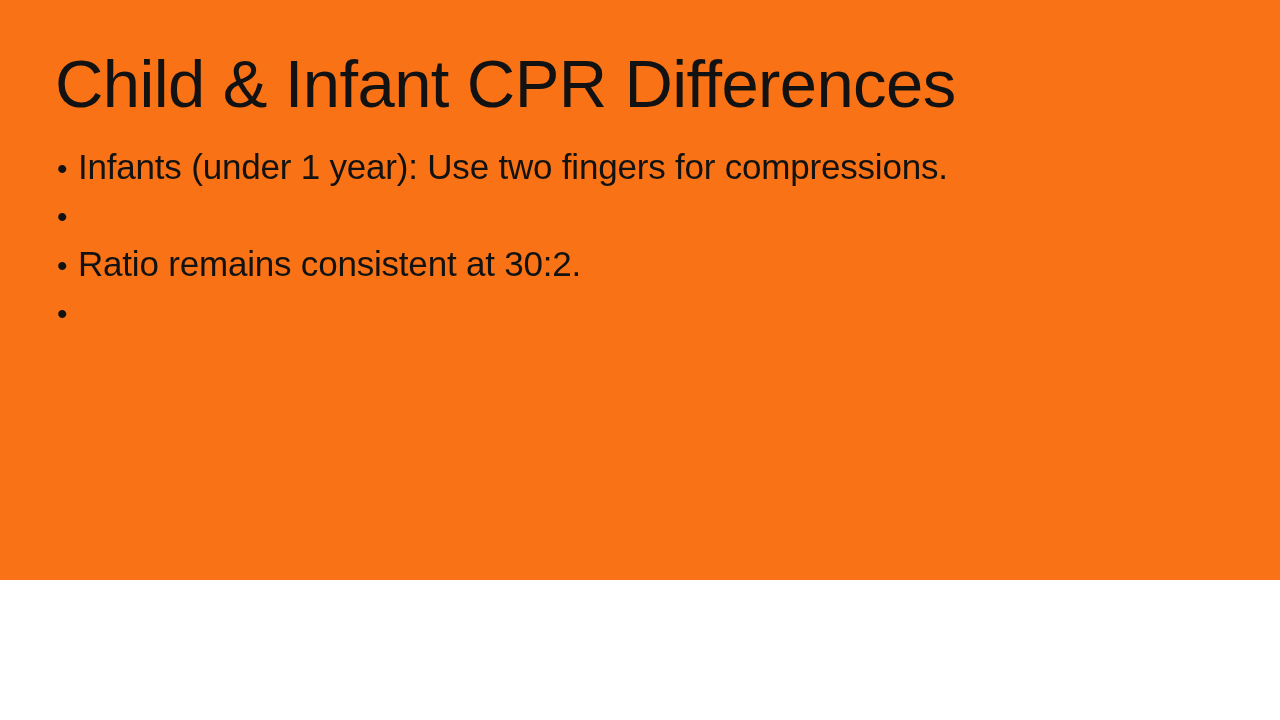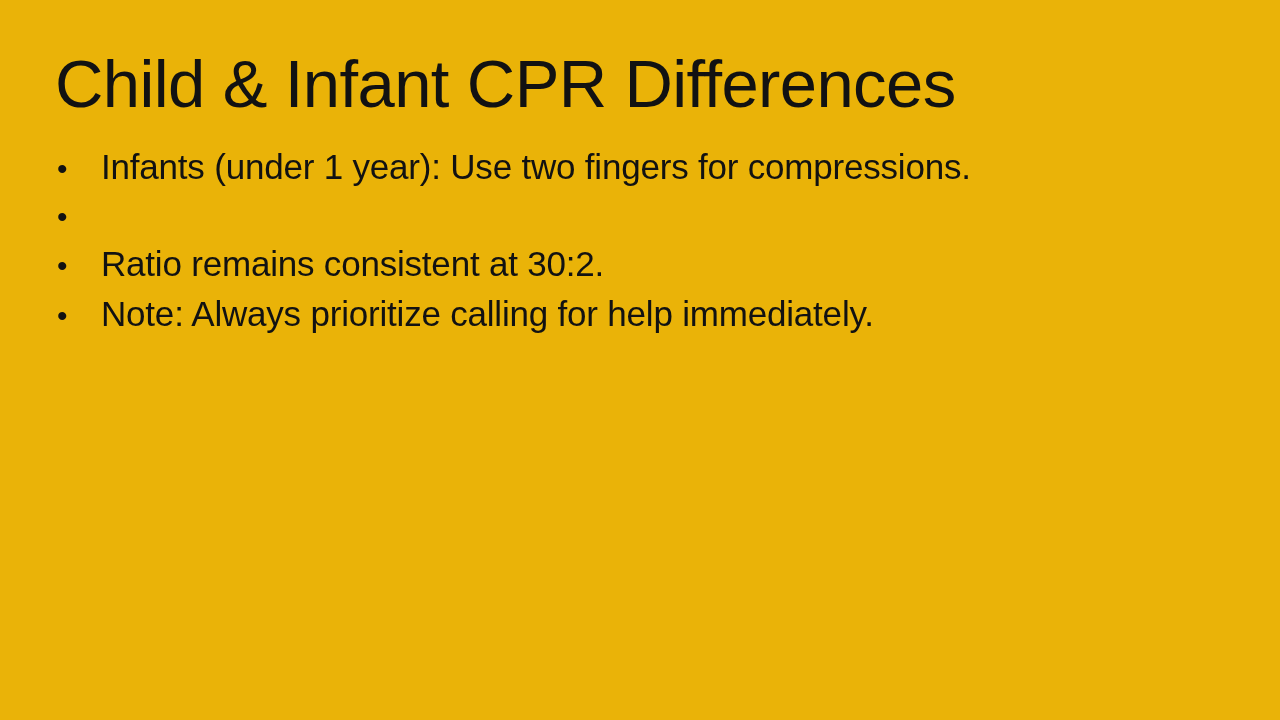--- a/index.html
+++ b/index.html
@@ -12,22 +12,22 @@
     height: 720px;
     background: #ffffff;
     font-family: "Liberation Sans", sans-serif;
     -webkit-font-smoothing: antialiased;
     overflow: hidden;
   }
 
   .slide {
     position: relative;
     width: 1280px;
-    height: 720px;
-    background: #eab308;
+    height: 580px;
+    background: #f97316;
     box-sizing: border-box;
     padding-left: 24px;
   }
 
   .slide-title {
     position: absolute;
     left: 55px;
     top: 48px;
     width: 1120px;
     margin: 0;
@@ -65,21 +65,20 @@
   .bullet-marker {
     flex: 0 0 auto;
     width: 21px;
     font-size: 30px;
     line-height: 47.5px;
     color: #121212;
   }
 
   .bullet-text {
     flex: 0 1 auto;
-    margin-left: 23px;
   }
 </style>
 </head>
 <body>
 
 <div class="slide">
 
   <h1 class="slide-title">Child &amp; Infant CPR Differences</h1>
 
   <ul class="bullet-list">
@@ -93,18 +92,17 @@
       <span class="bullet-marker">•</span>
     </li>
 
     <li class="bullet-item">
       <span class="bullet-marker">•</span>
       <span class="bullet-text">Ratio remains consistent at 30:2.</span>
     </li>
 
     <li class="bullet-item">
       <span class="bullet-marker">•</span>
-      <span class="bullet-text">Note: Always prioritize calling for help immediately.</span>
     </li>
 
   </ul>
 
 </div>
 
 </body></html>

